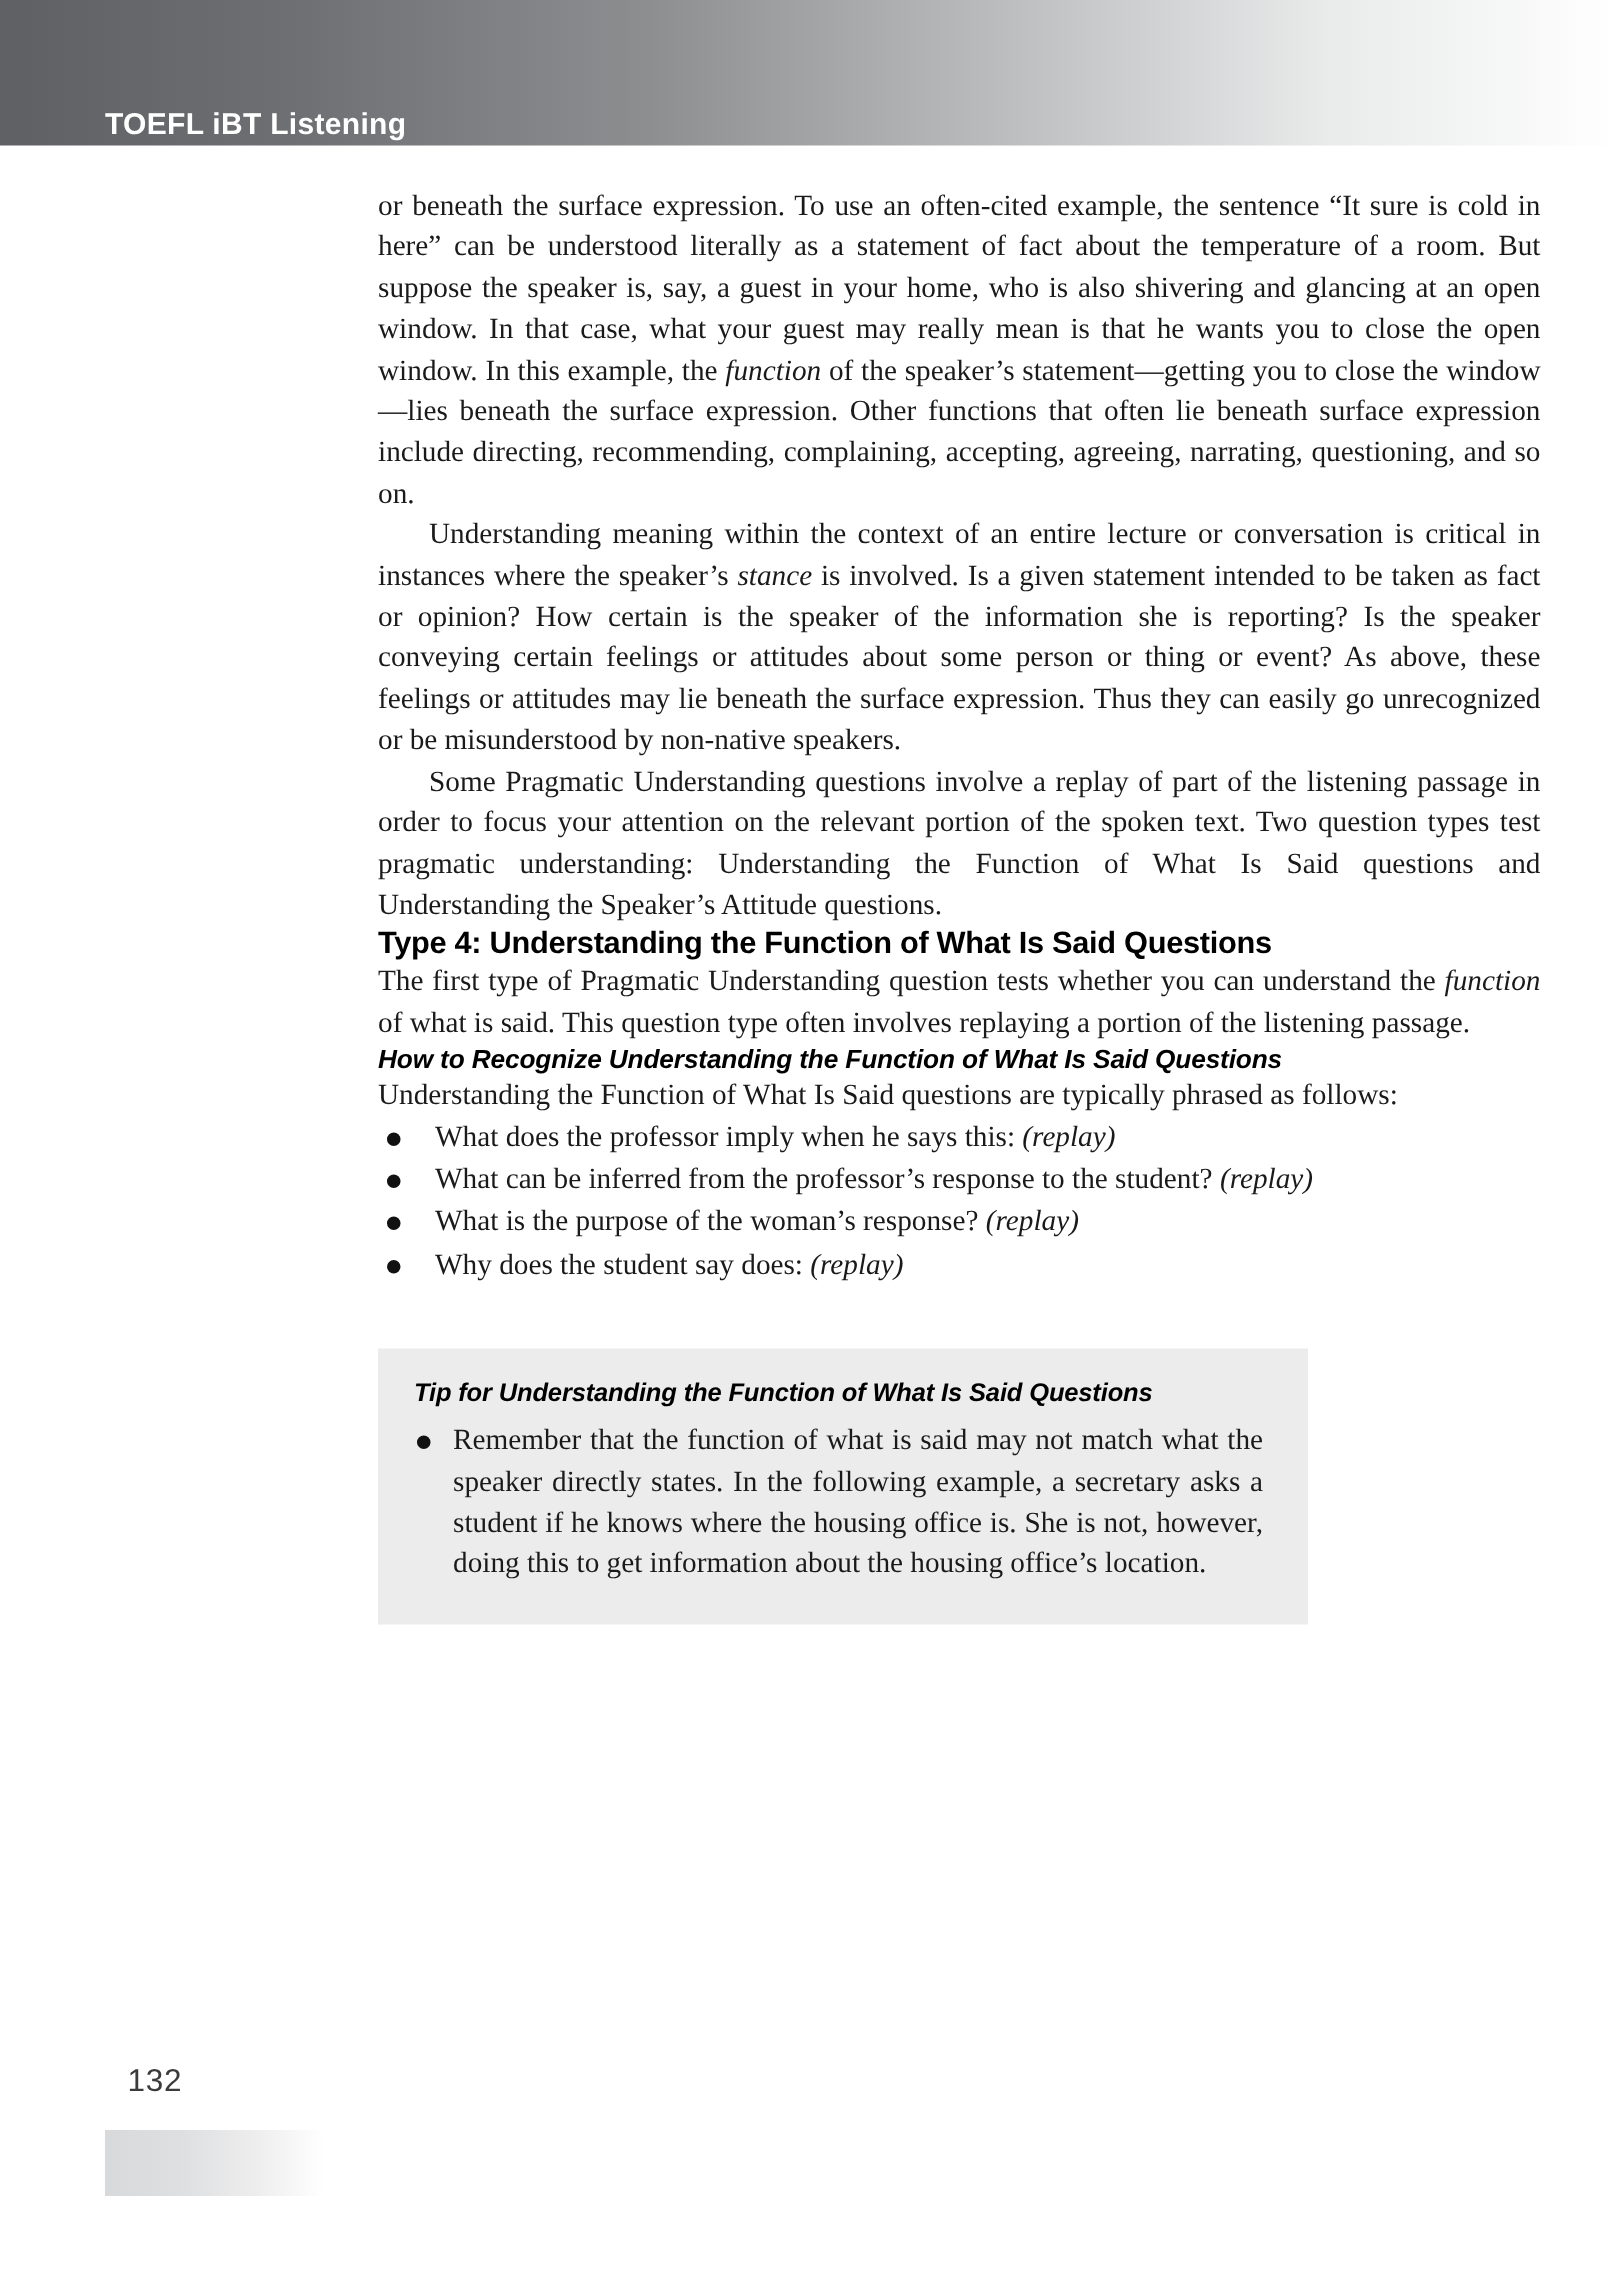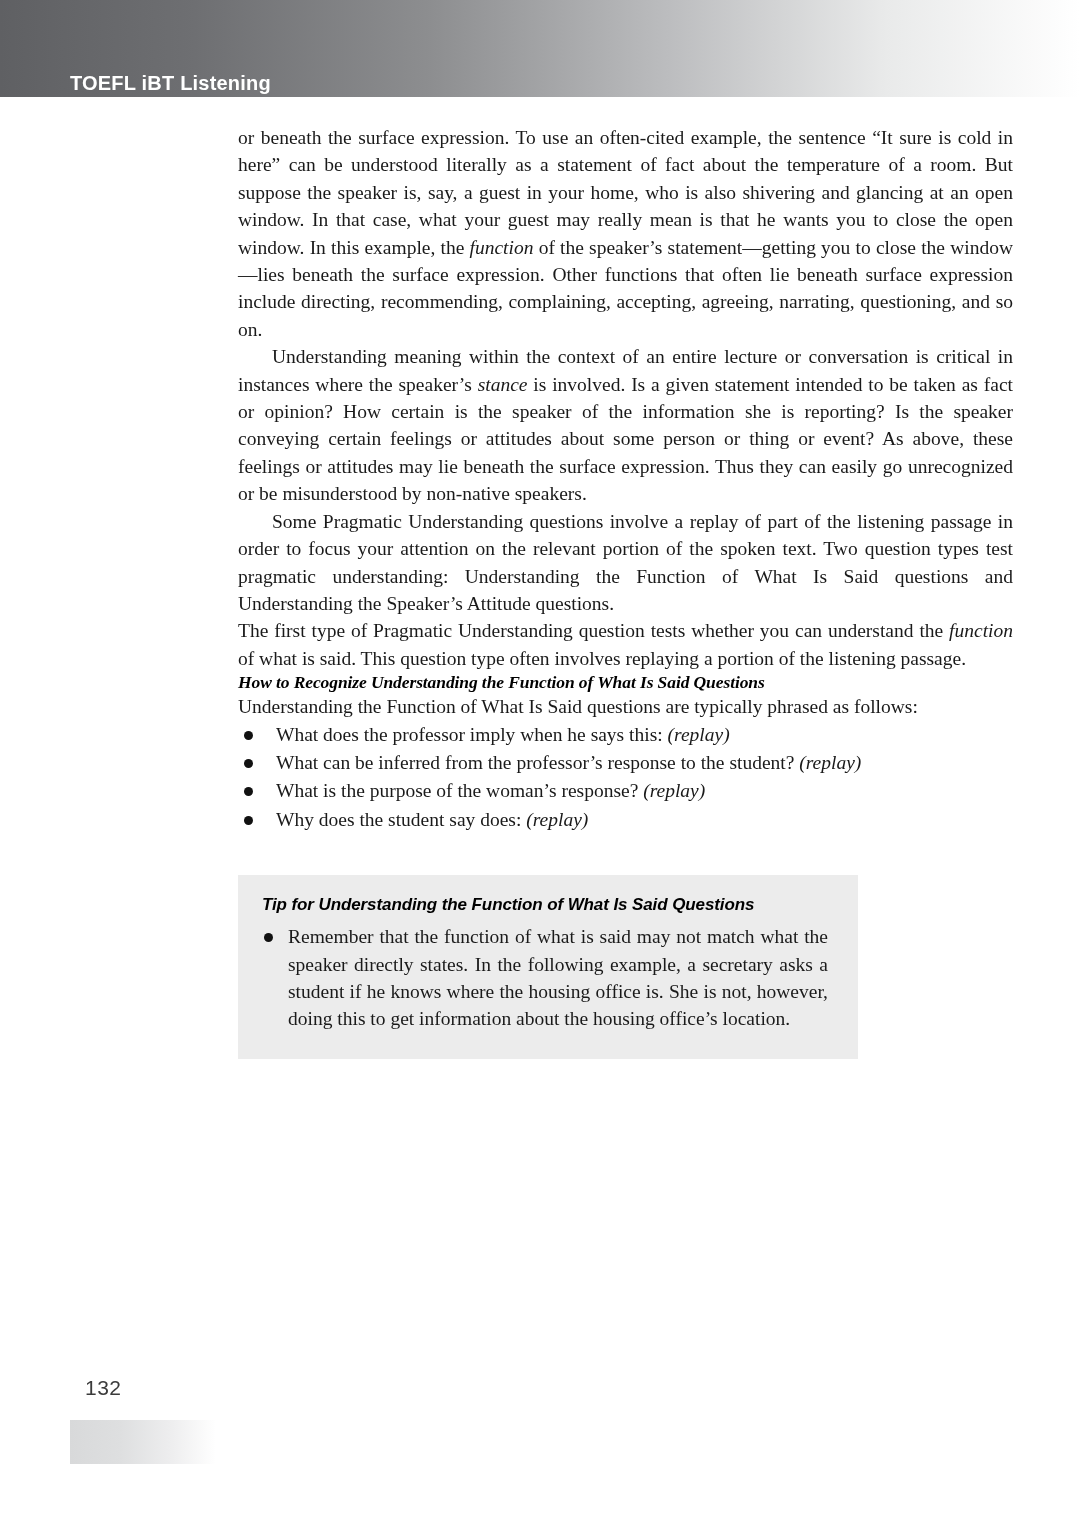--- a/index.html
+++ b/index.html
@@ -32,21 +32,21 @@
     font-family: "Liberation Sans", sans-serif;
     font-weight: bold;
     font-size: 20px;
     letter-spacing: 0.2px;
     color: #ffffff;
   }
 
   
   .content {
     position: absolute;
-    left: 238px;
+    left: 252px;
     top: 124px;
     width: 775px;
   }
 
   p.body {
     margin: 0;
     font-size: 19.5px;
     line-height: 27.4px;
     text-align: justify;
     text-justify: inter-word;
@@ -63,21 +63,21 @@
   h2.section-head {
     font-family: "Liberation Sans", sans-serif;
     font-size: 20.5px;
     font-weight: bold;
     color: #000000;
     margin: 0;
     padding: 0;
     letter-spacing: -0.2px;
   }
   h3.sub-head {
-    font-family: Liberation Serif, serif;
+    font-family: Liberation Sans, sans-serif;
     font-size: 17.5px;
     font-weight: bold;
     font-style: italic;
     color: #000000;
     margin: 0;
     padding: 0;
     letter-spacing: -0.1px;
   }
 
   .space-before-head { margin-top: 44px; }
@@ -172,20 +172,21 @@
 <div class="header-title">TOEFL iBT Listening</div>
 
 <div class="content">
 
   <p class="body"><span>or beneath the surface expression. To use an often-cited example, the sentence “It sure is cold in here” can be understood literally as a statement of fact about the temperature of a room. But suppose the speaker is, say, a guest in your home, who is also shivering and glancing at an open window. In that case, what your guest may really mean is that he wants you to close the open window. In this example, the </span><span class="ital">function</span><span> of the speaker’s statement—getting you to close the window—lies beneath the surface expression. Other functions that often lie beneath surface expression include directing, recommending, complaining, accepting, agreeing, narrating, questioning, and so on.</span></p>
 
   <p class="body indent space-para"><span>Understanding meaning within the context of an entire lecture or conversation is critical in instances where the speaker’s </span><span class="ital">stance</span><span> is involved. Is a given statement intended to be taken as fact or opinion? How certain is the speaker of the information she is reporting? Is the speaker conveying certain feelings or attitudes about some person or thing or event? As above, these feelings or attitudes may lie beneath the surface expression. Thus they can easily go unrecognized or be misunderstood by non-native speakers.</span></p>
 
   <p class="body indent space-para">Some Pragmatic Understanding questions involve a replay of part of the listening passage in order to focus your attention on the relevant portion of the spoken text. Two question types test pragmatic understanding: Understanding the Function of What Is Said questions and Understanding the Speaker’s Attitude questions.</p>
 
+  <h2 class="section-head space-before-head">Type 4: Understanding the Function of What Is Said Questions</h2>
 
   <p class="body space-after-head"><span>The first type of Pragmatic Understanding question tests whether you can understand the </span><span class="ital">function</span><span> of what is said. This question type often involves replaying a portion of the listening passage.</span></p>
 
   <h3 class="sub-head space-sub-head">How to Recognize Understanding the Function of What Is Said Questions</h3>
 
   <p class="body space-after-sub">Understanding the Function of What Is Said questions are typically phrased as follows:</p>
 
   <ul class="bullets">
     <li>
       <span class="dot"></span>

